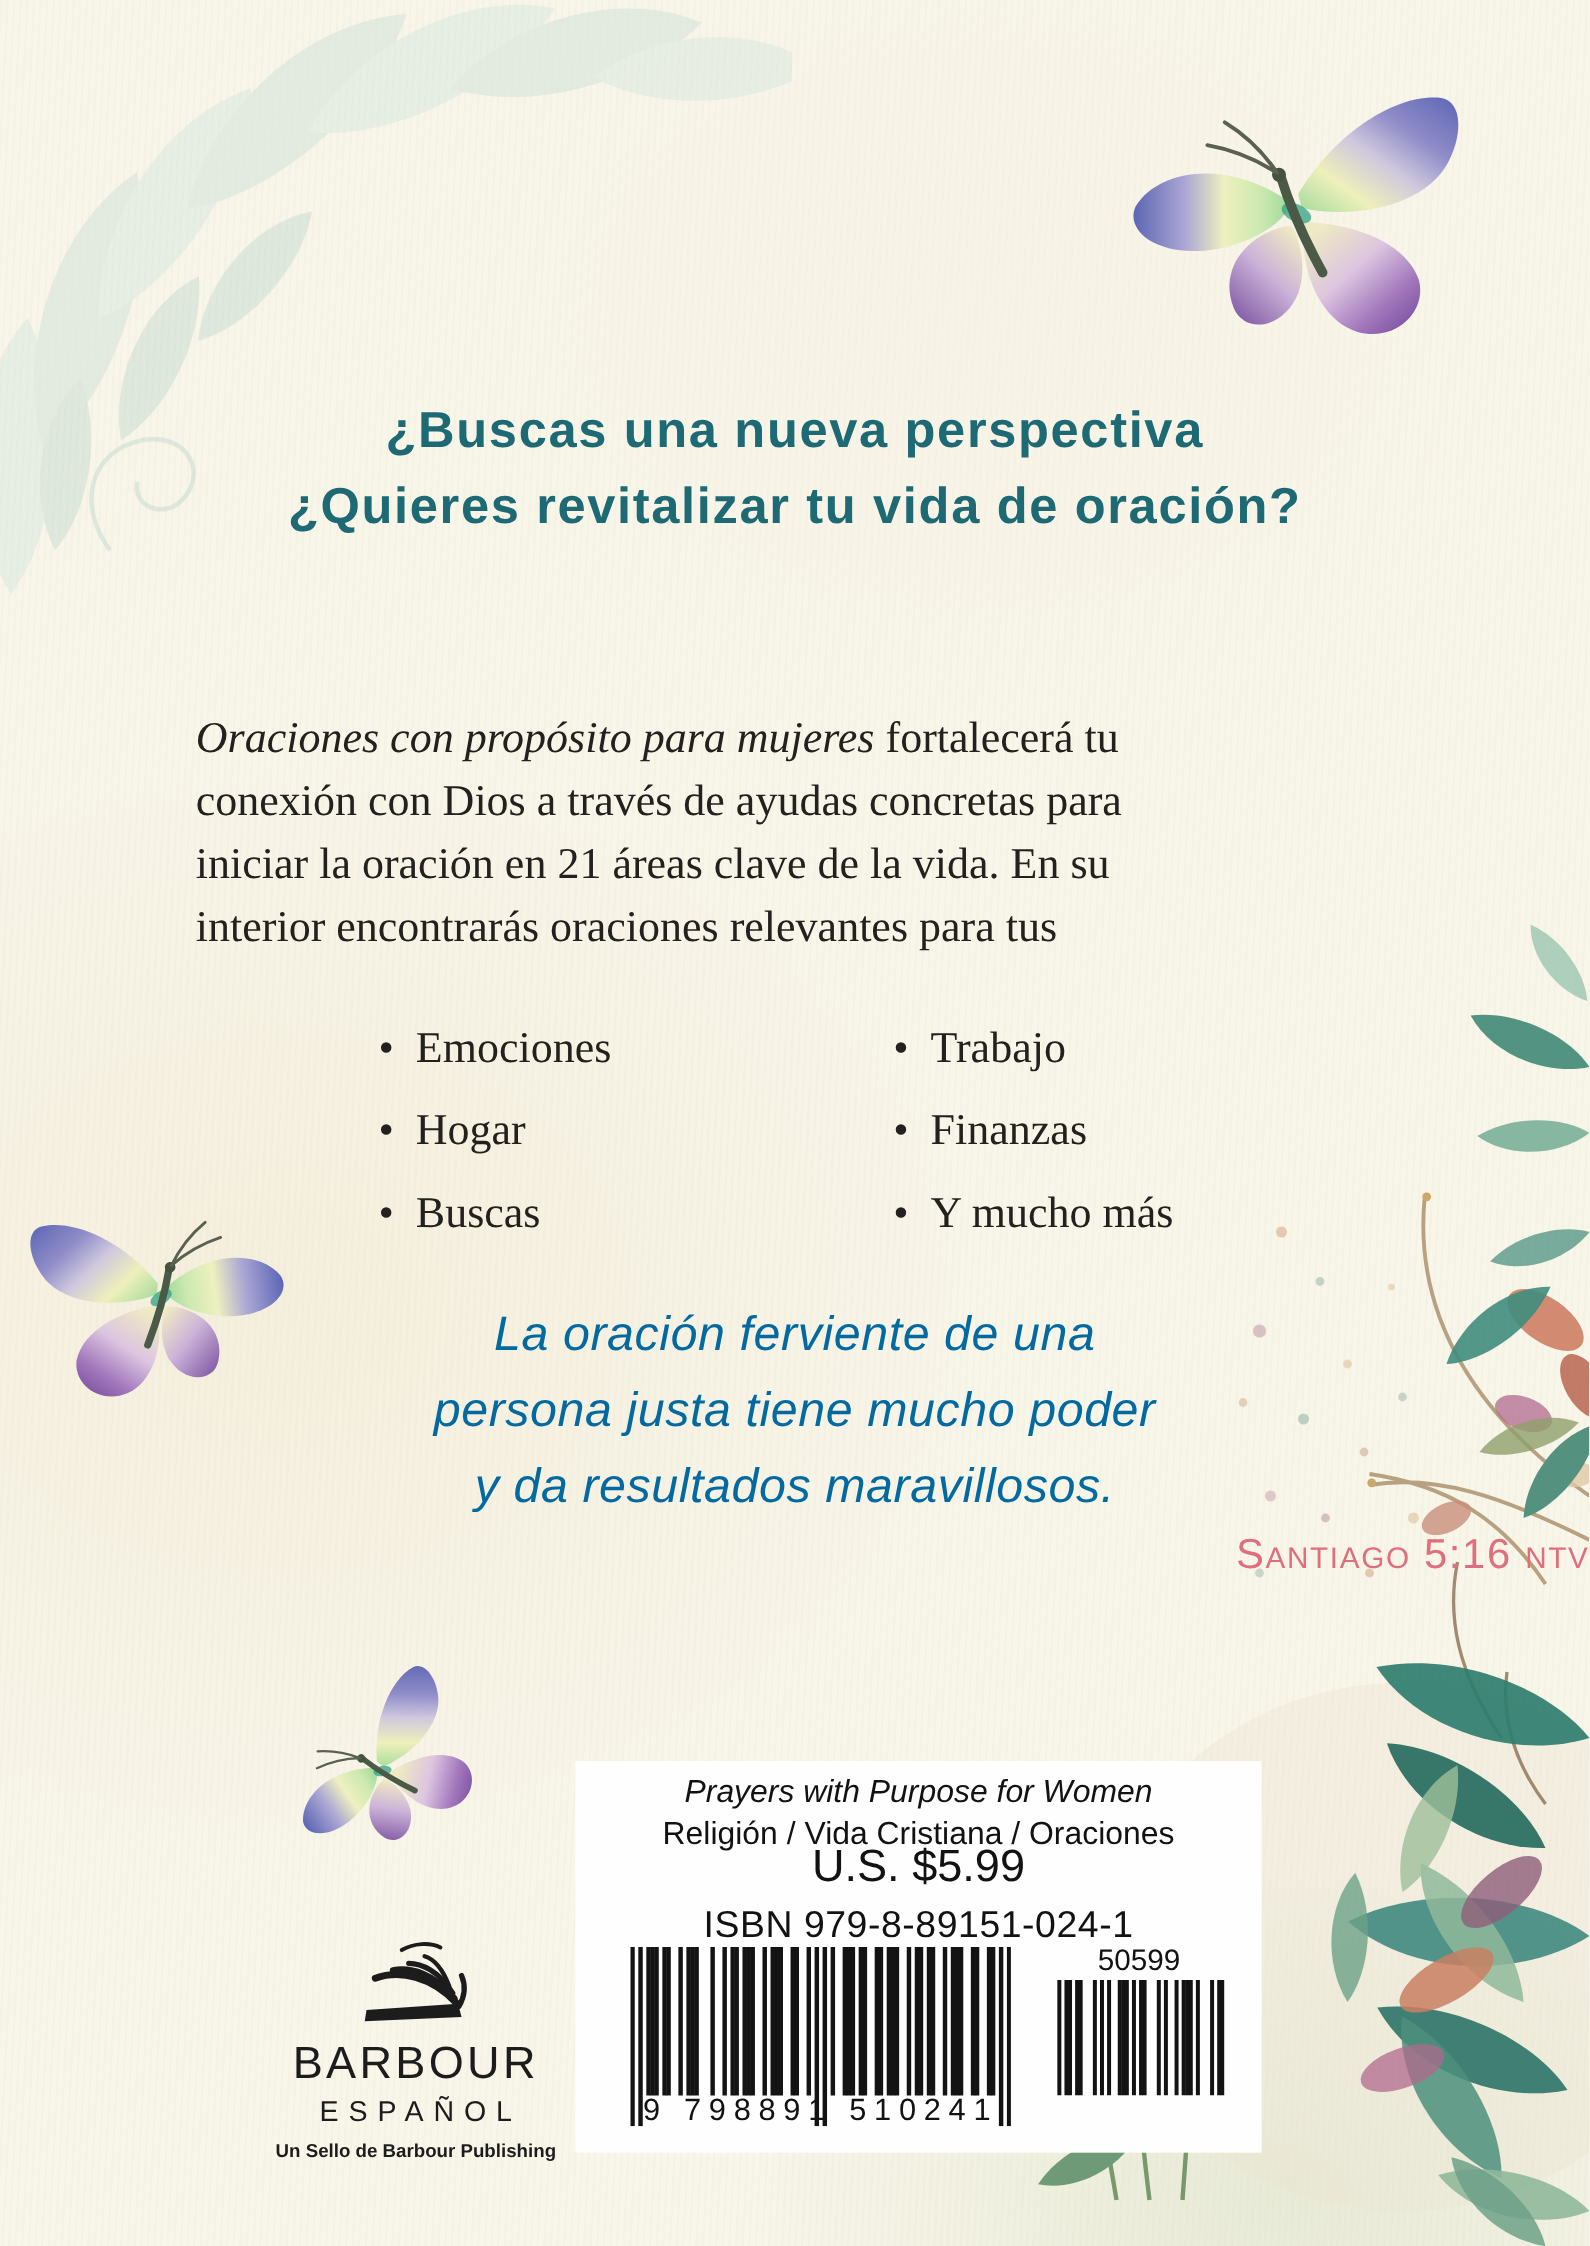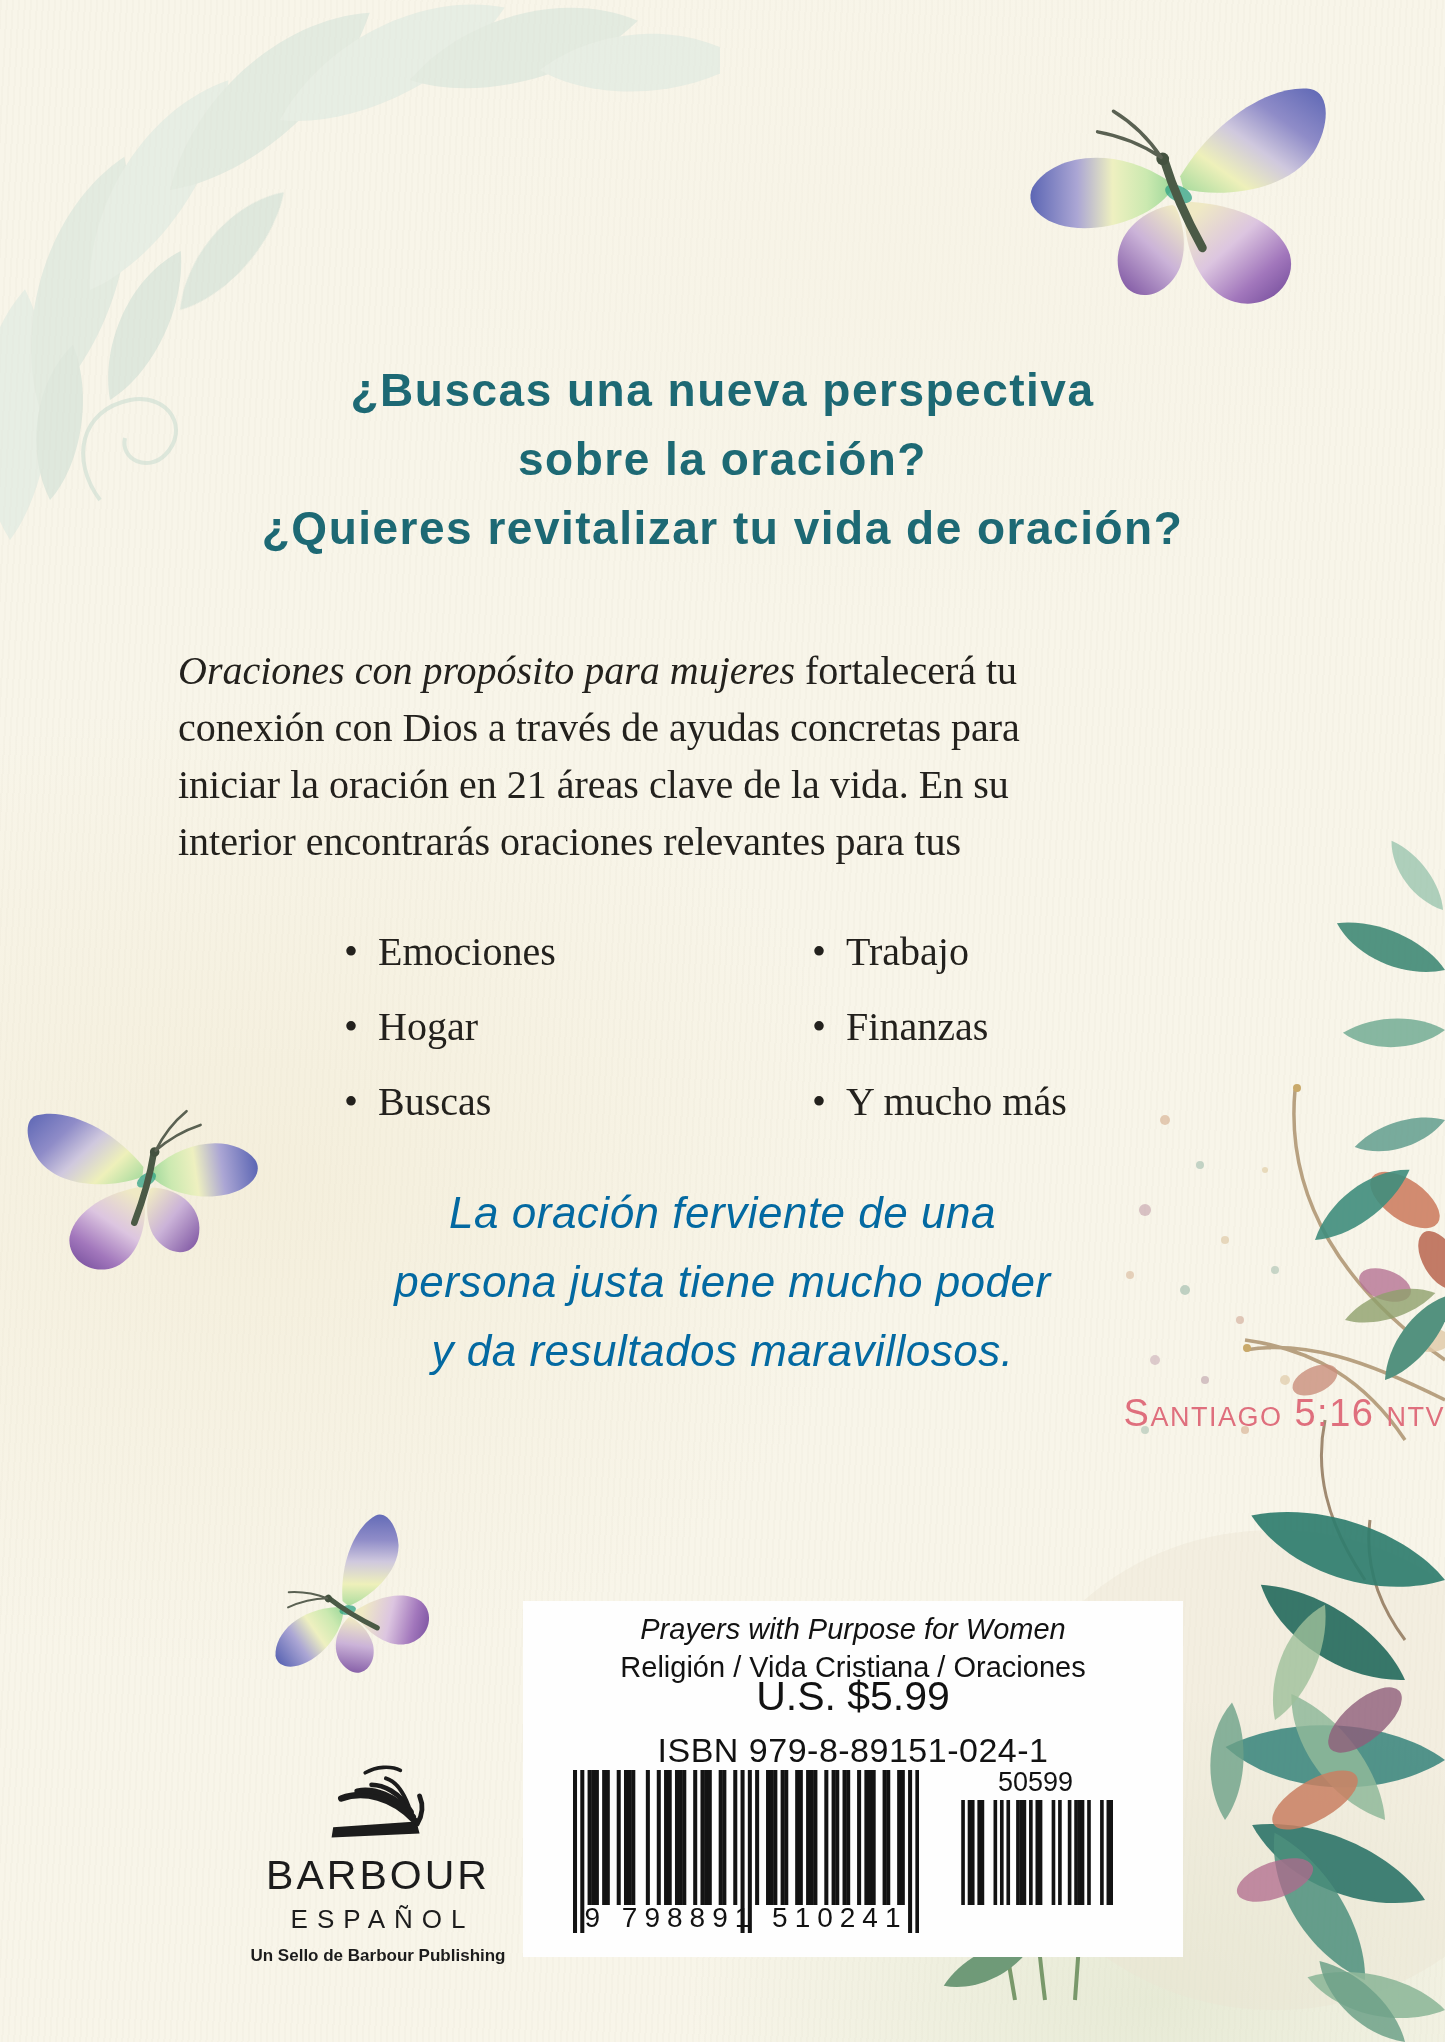--- a/index.html
+++ b/index.html
@@ -31,21 +31,21 @@
   .bullets li::before{content:"\2022\00a0\00a0";}
 
   
   .verse{position:absolute;z-index:2;top:1178px;left:0;width:1445px;text-align:center;
     font-style:italic;font-size:44px;line-height:69px;letter-spacing:.5px;color:#0369a1;}
   .verse-ref{position:absolute;z-index:2;top:1392px;left:0;width:1445px;text-align:right;
     font-size:38px;font-variant:small-caps;letter-spacing:1.5px;color:#df6f7d;}
 
   
   .barcode-box{position:absolute;z-index:3;left:523px;top:1601px;width:624px;height:356px;
-    background:#fefefe;color:#121212;padding-left:36px;}
+    background:#fefefe;color:#121212;}
   .barcode-box .line{position:absolute;left:0;width:100%;text-align:center;}
   .bb-title{top:12px;font-size:29px;font-style:italic;}
   .bb-category{top:50px;font-size:29px;}
   .bb-price{top:72px;font-size:41px;}
   .bb-isbn{top:130px;font-size:34px;letter-spacing:.5px;}
   .bars-main{position:absolute;left:50px;top:169px;}
   .bars-sup{position:absolute;left:435px;top:199px;}
   .barsvg rect{fill:#131313;}
   .bb-supnum{position:absolute;left:435px;top:166px;width:155px;text-align:center;font-size:27px;}
   .bb-digits{position:absolute;left:30px;top:301px;width:386px;text-align:center;
@@ -204,21 +204,20 @@
         <circle cx="136" cy="1060" r="6" fill="#e0ae3a"></circle>
       <circle cx="245" cy="1075" r="5" fill="#f5ead0"></circle>
         <circle cx="120" cy="1000" r="4" fill="#f5ead0"></circle>
     </g>
     <use href="#leaf" transform="translate(600,1190) rotate(-160) scale(1.8)" fill="#8fb89a" opacity=".9"></use>
     <use href="#leaf" transform="translate(560,1222) rotate(-130) scale(1.5)" fill="#6da188" opacity=".85"></use>
   </svg>
 
   <div class="headline">
     <div>¿Buscas una nueva perspectiva</div>
-    <div>sobre la oración?</div>
     <div>¿Quieres revitalizar tu vida de oración?</div>
   </div>
 
   <p class="body-copy"><em>Oraciones con propósito para mujeres</em><span> fortalecerá tu</span><br>
     <span>conexión con Dios a través de ayudas concretas para</span><br>
     <span>iniciar la oración en 21 áreas clave de la vida. En su</span><br>
     <span>interior encontrarás oraciones relevantes para tus</span></p>
 
   <div class="bullets">
     <ul class="bul-left">

